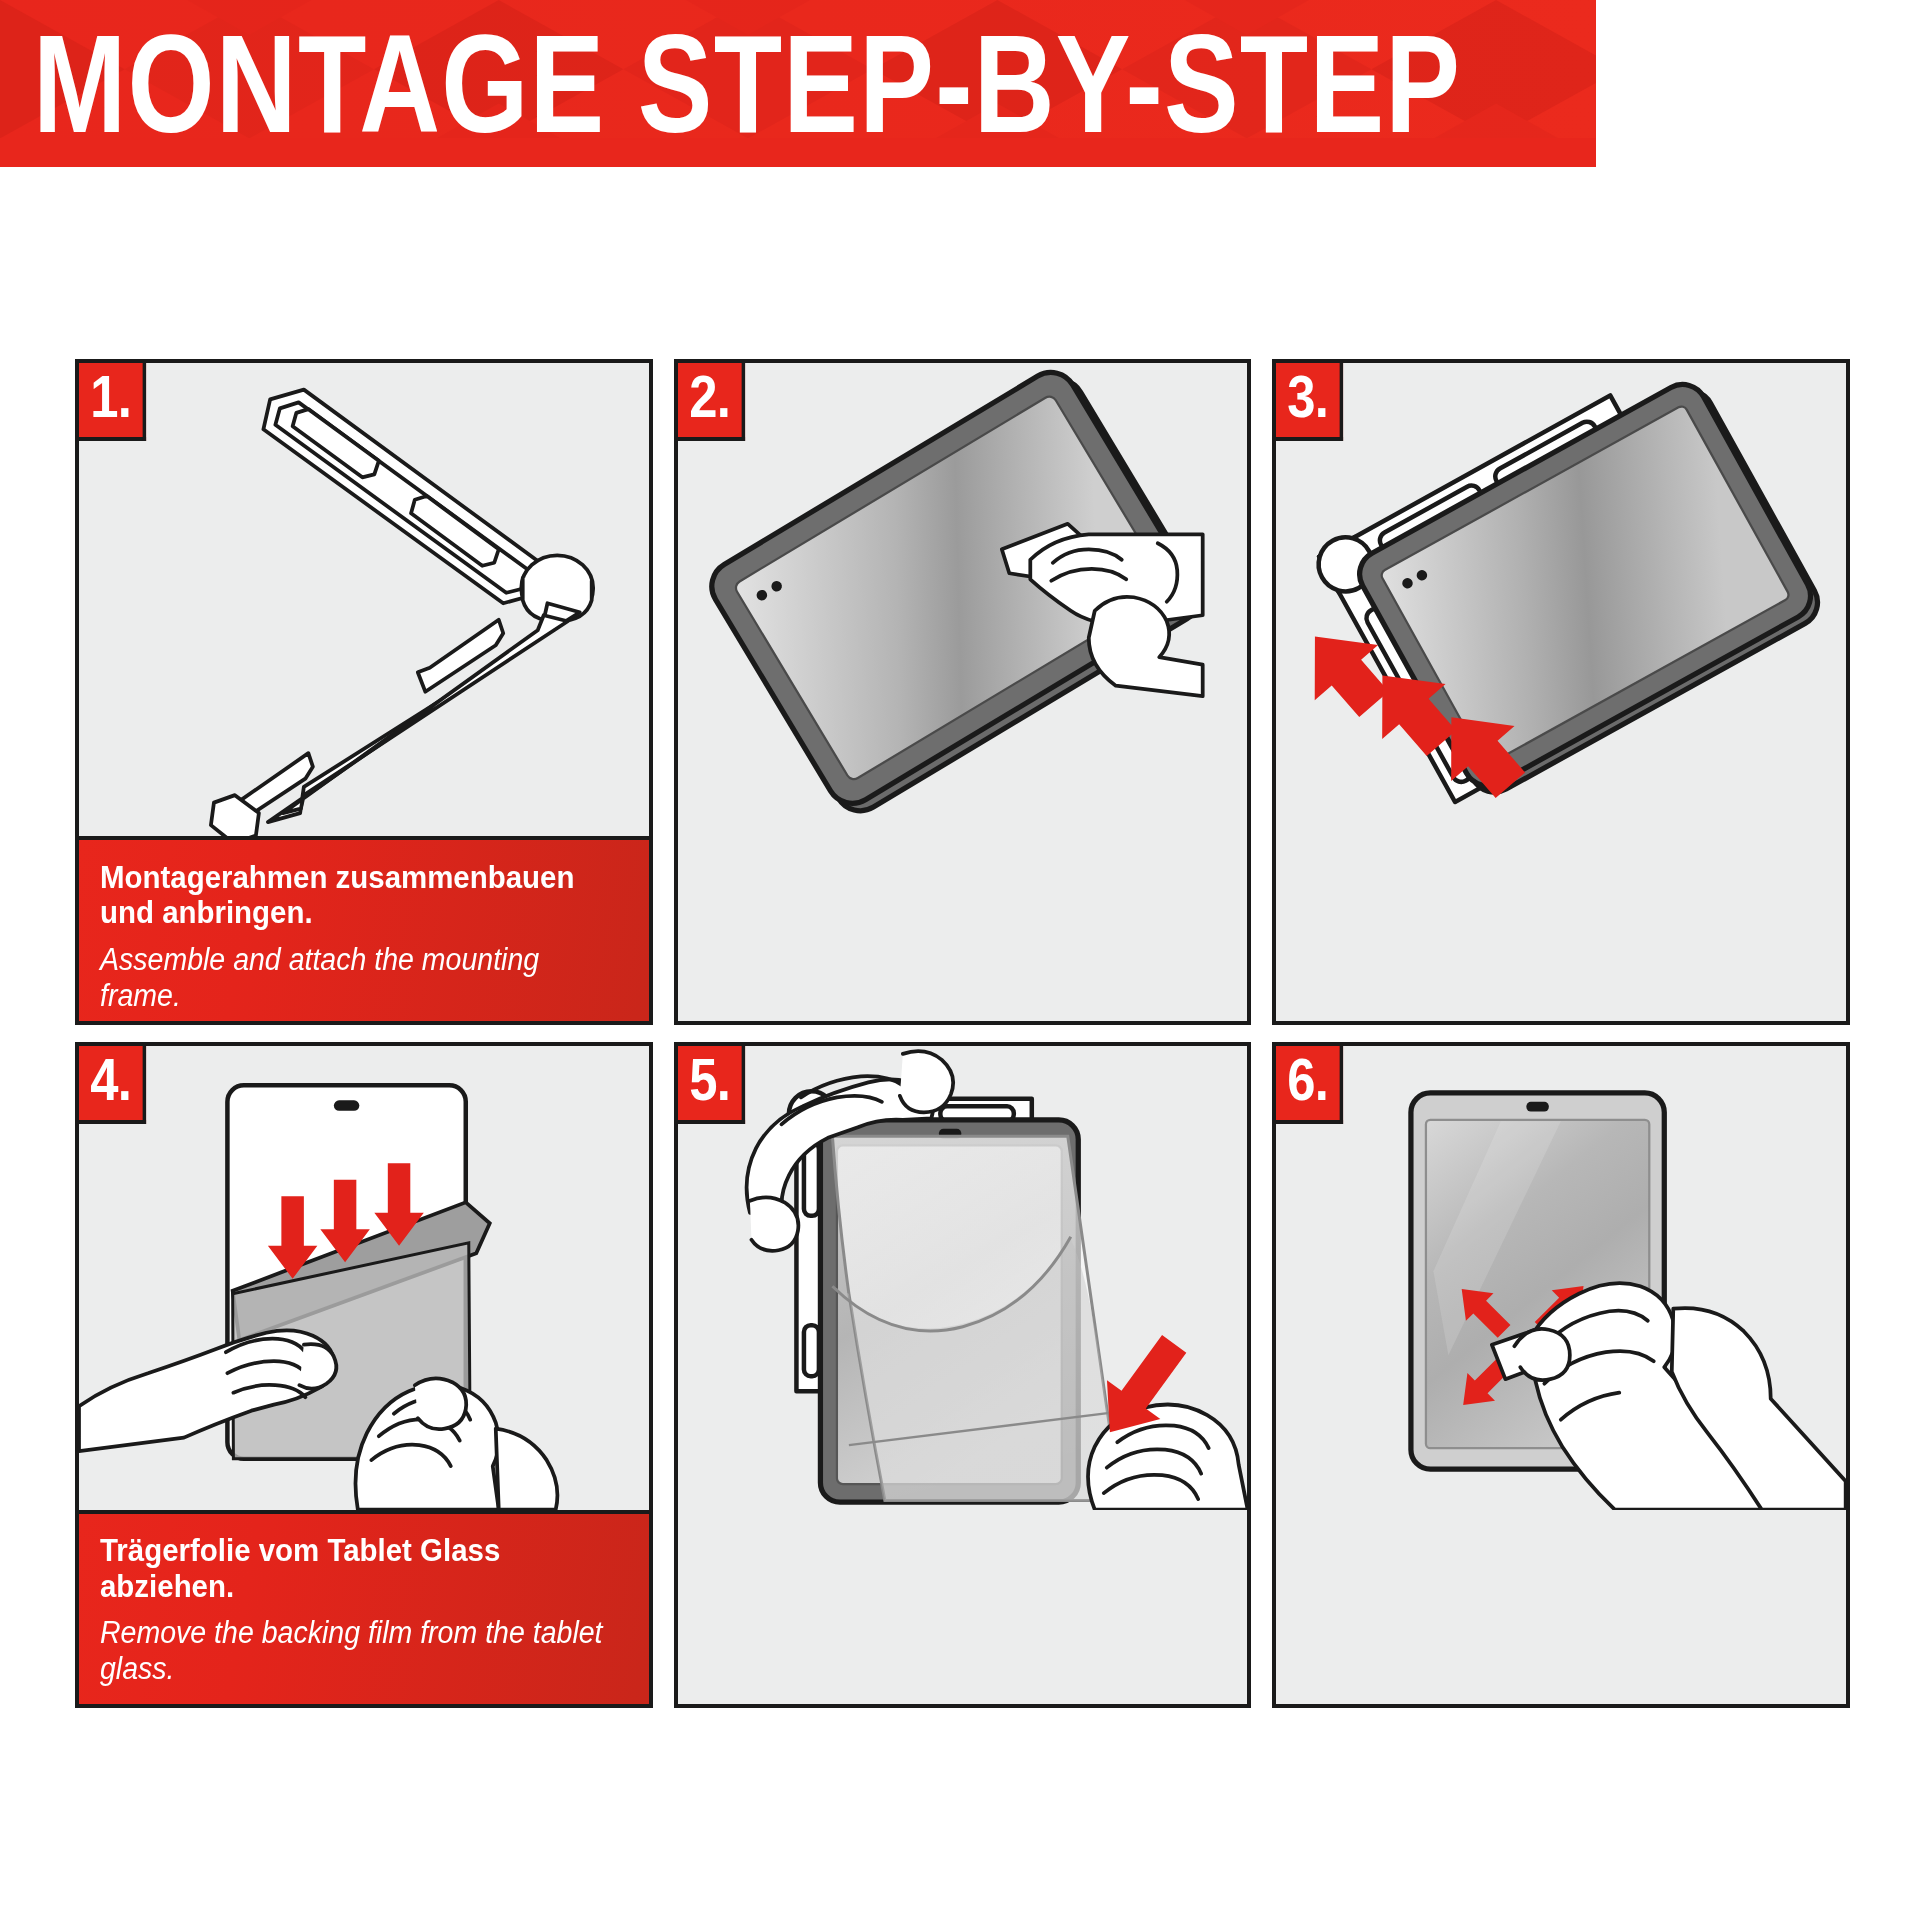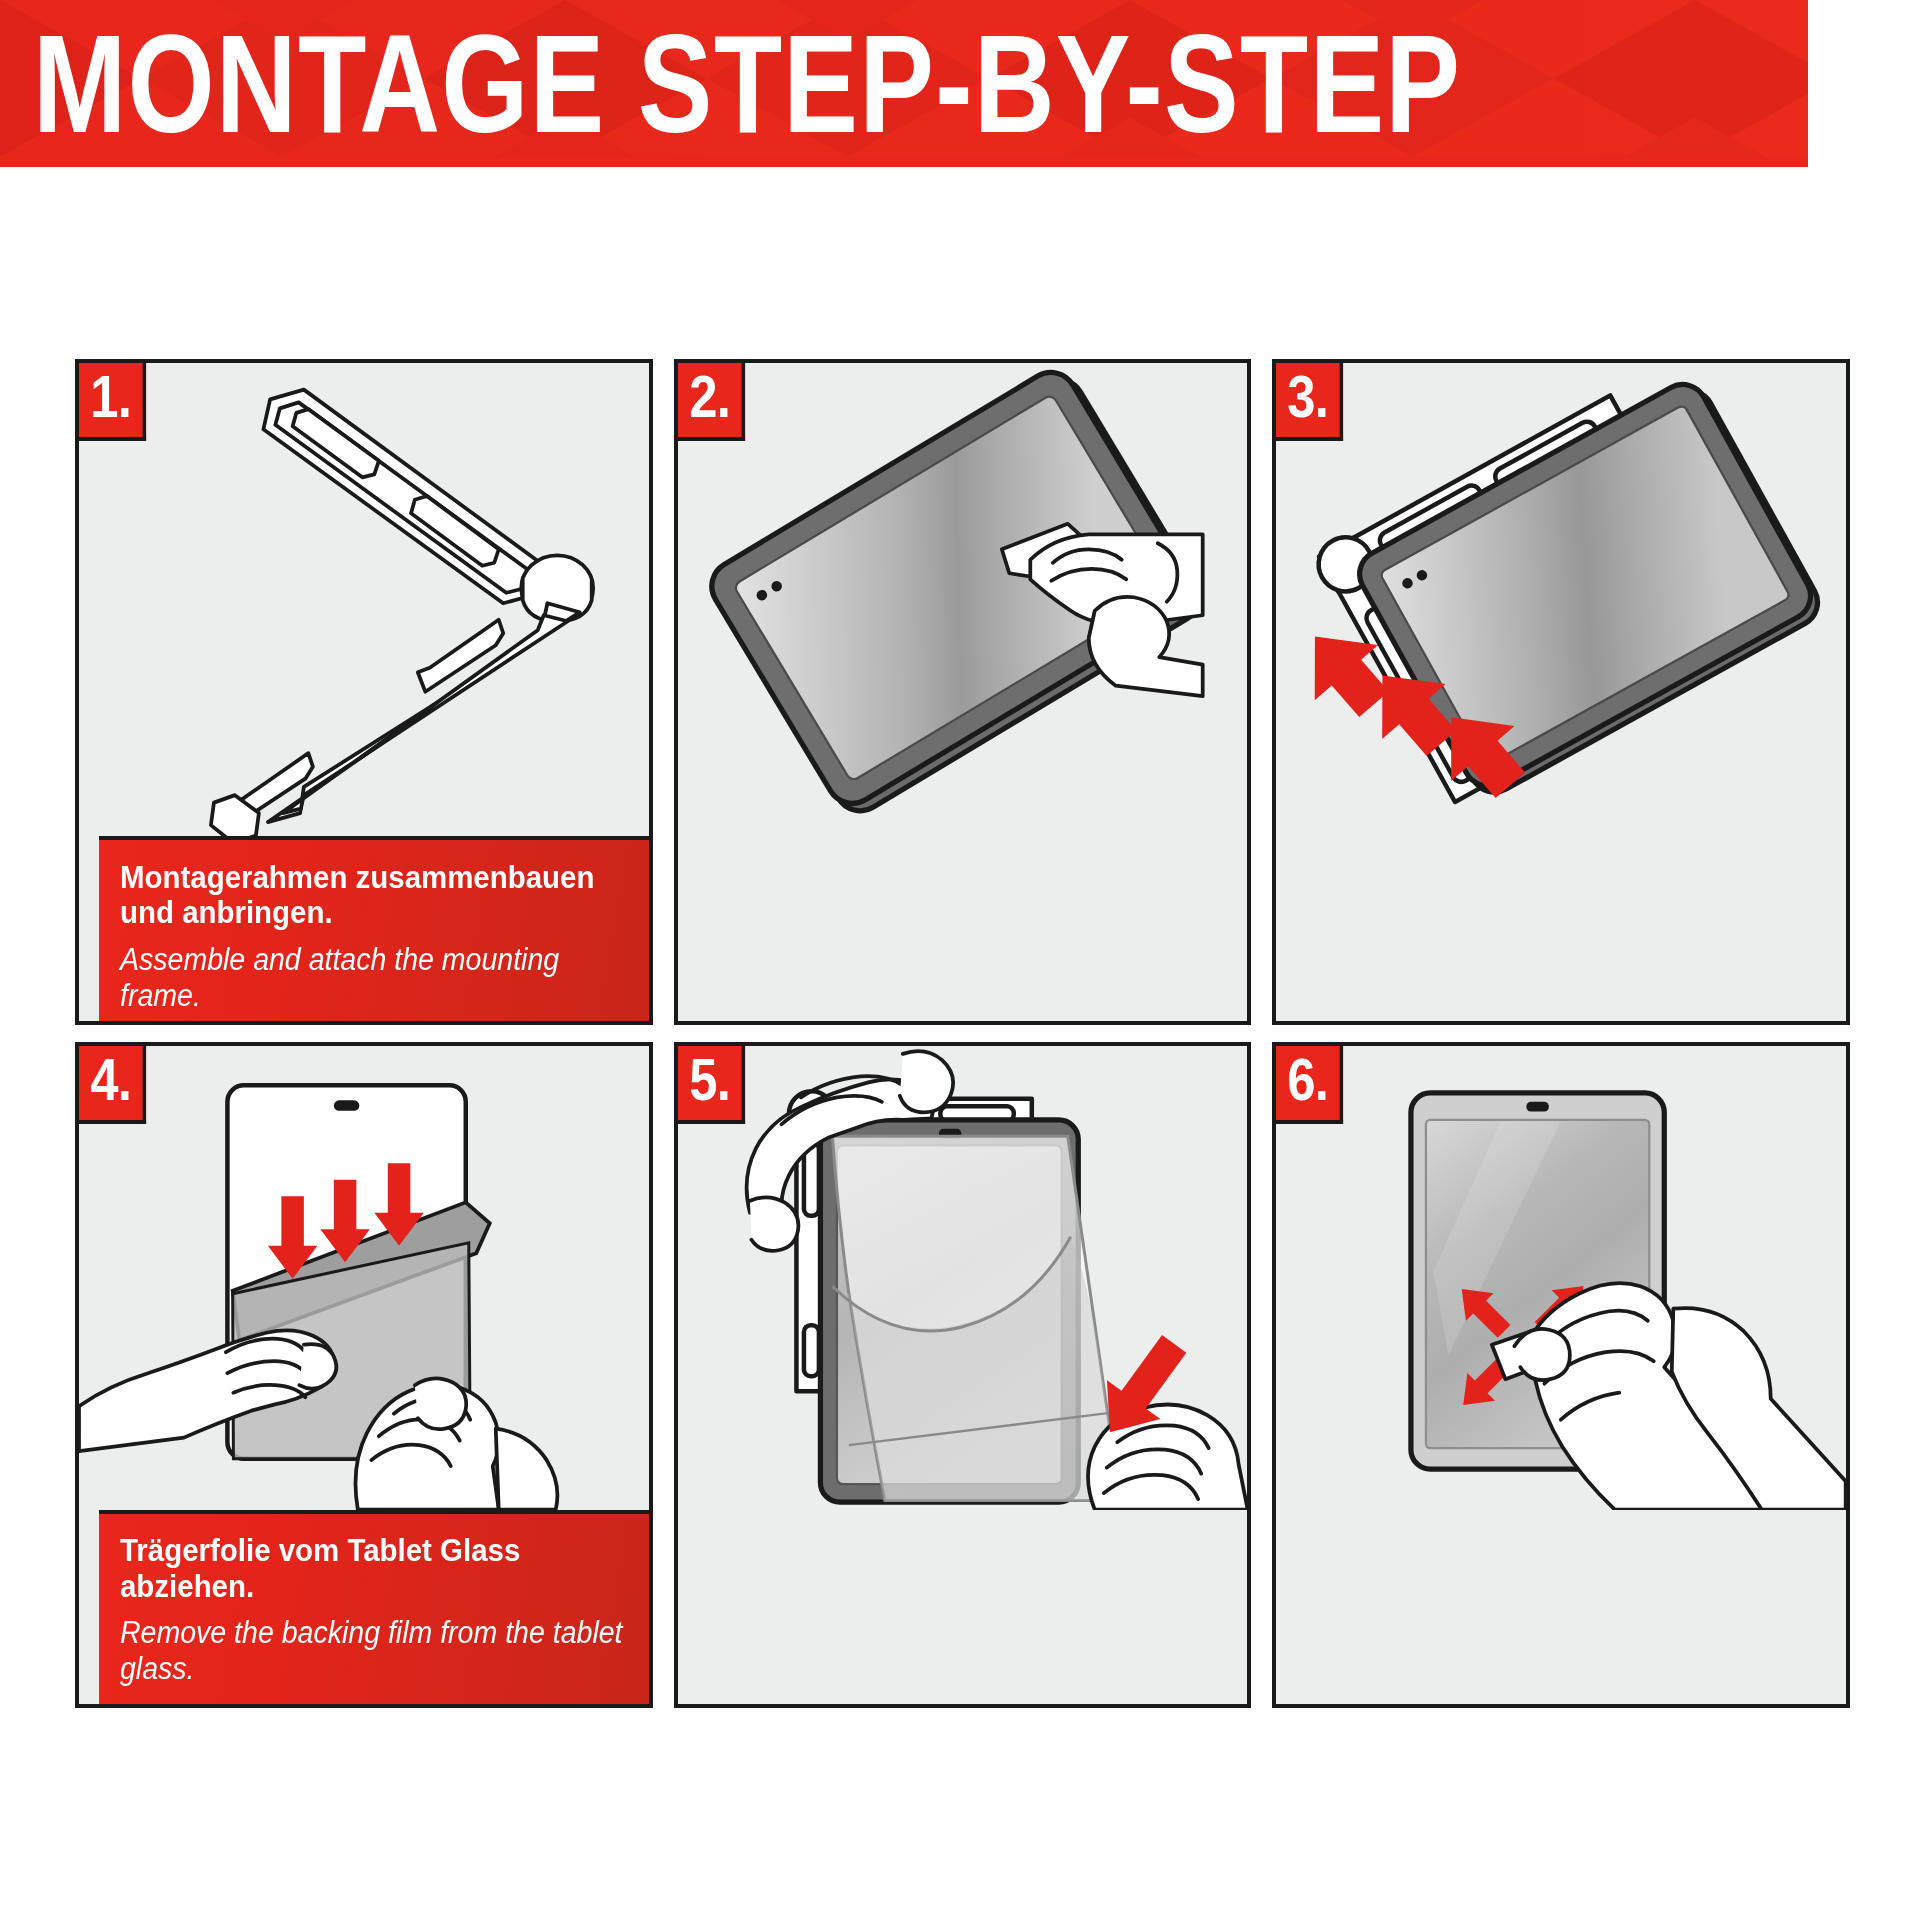--- a/index.html
+++ b/index.html
@@ -6,21 +6,21 @@
   html, body {
     width: 1924px; height: 1924px;
     background: #ffffff;
     font-family: "Liberation Sans", sans-serif;
     overflow: hidden;
   }
   #page { position: relative; width: 1924px; height: 1924px; background:#fff; }
 
   
   .banner {
-    position: absolute; left: 0; top: 0; width: 1808px; height: 167px;
+    position: absolute; left: 0; top: 0; width: 1596px; height: 167px;
     background: #e8261c;
     overflow: hidden;
   }
   .banner .facets { position:absolute; inset:0; }
   .banner-title {
     position: absolute; left: 33px; top: 50%;
     transform: translateY(-50%) scaleX(0.80);
     transform-origin: left center;
     color: #ffffff;
     font-family: "Liberation Sans", sans-serif;
@@ -75,21 +75,20 @@
     letter-spacing: -0.8px;
   }
   .badge span { display:block; transform: translateY(-3px); }
 
   .caption {
     flex: 1 1 auto;
     background: linear-gradient(100deg, #e8261c 0%, #e4241b 30%, #c9261a 100%);
     border-top: 4.5px solid #1a1a1a;
     padding: 19.5px 21px 16.5px 21px;
     color: #ffffff;
-    margin-left: 20px;
   }
   .cap-de {
     font-weight: bold;
     font-size: 32px;
     line-height: 1.12;
     transform: scaleX(0.92);
     transform-origin: left top;
     width: 108%;
     letter-spacing: 0px;
     margin-bottom: 10.5px;

